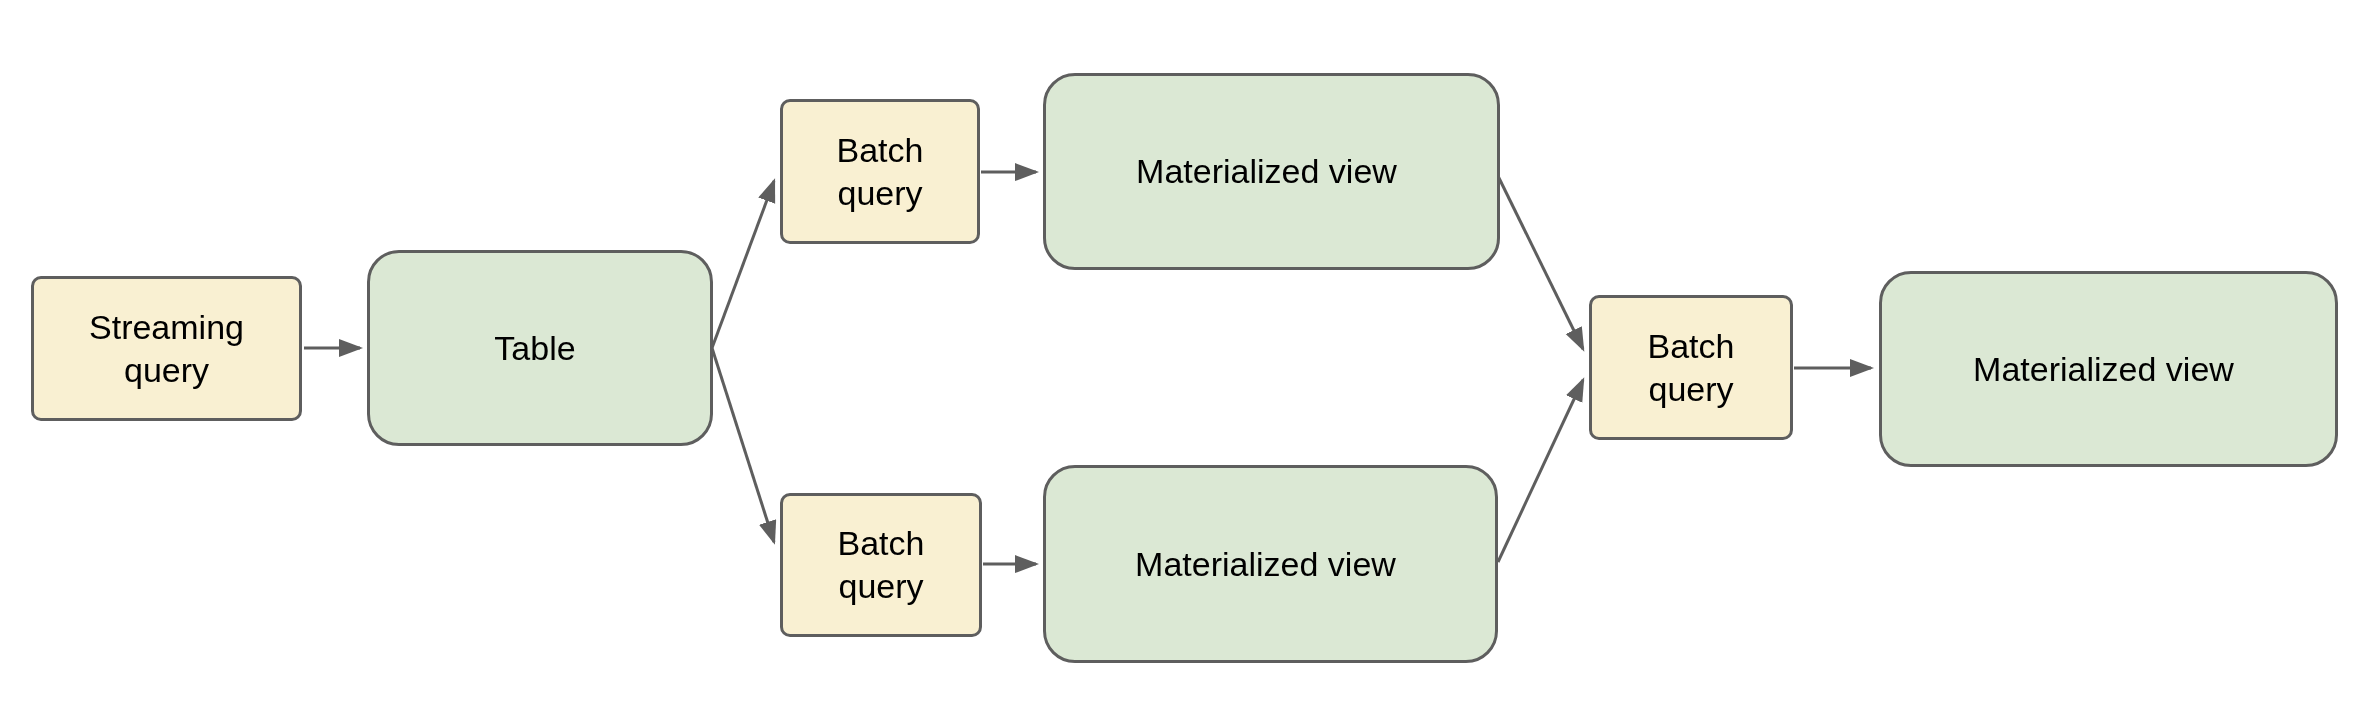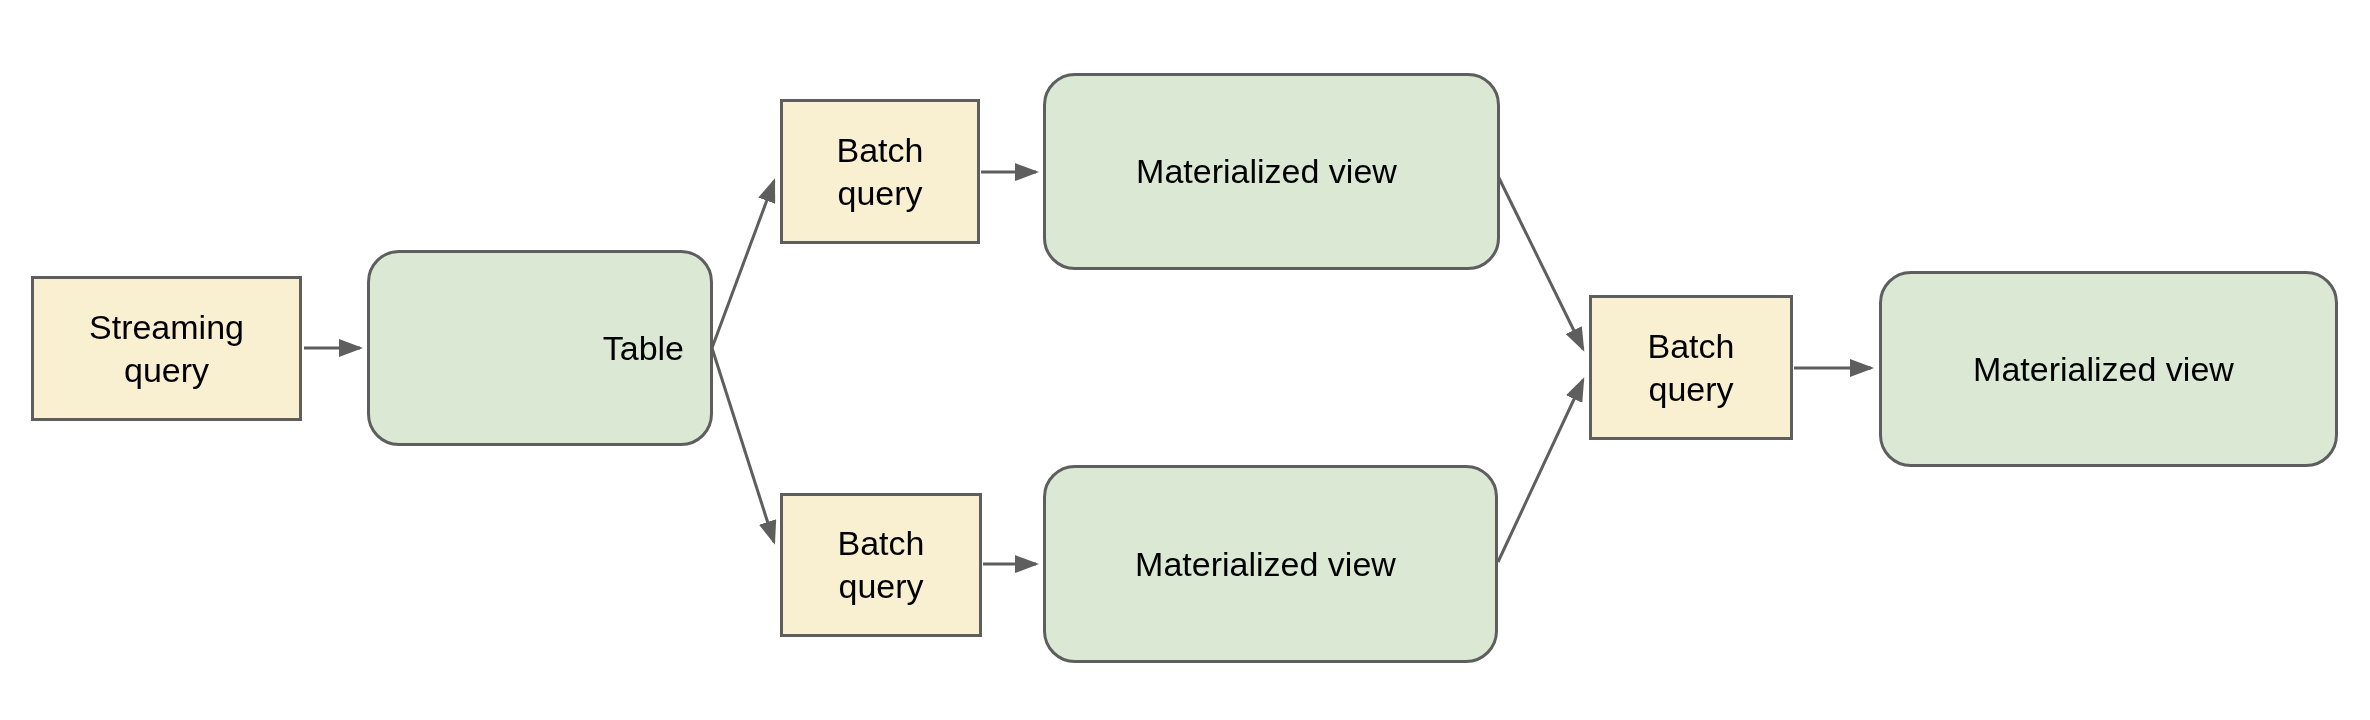--- a/index.html
+++ b/index.html
@@ -31,33 +31,33 @@
     align-items: center;
     justify-content: center;
     text-align: center;
     font-size: 34px;
     line-height: 1.26;
     color: #000000;
     padding: 0 26px;
   }
   .node.query {
     background: #f9f0d2;
-    border-radius: 0;
+    border-radius: 10px;
   }
   .node.table {
     background: #dbe8d4;
     border-radius: 32px;
     padding-left: 16px;
   }
   .node .label {
     display: inline-block;
   }
   
   #n-streaming     { left: 31px;   top: 276px; width: 271px; height: 145px; align-items: center; }
-  #n-table         { left: 367px;  top: 250px; width: 346px; height: 196px; justify-content: flex-end; }
+  #n-table         { left: 367px;  top: 250px; width: 346px; height: 196px; }
   #n-batch-top     { left: 780px;  top: 99px;  width: 200px; height: 145px; }
   #n-mv-top        { left: 1043px; top: 73px;  width: 457px; height: 197px; }
   #n-batch-bottom  { left: 780px;  top: 493px; width: 202px; height: 144px; }
   #n-mv-bottom     { left: 1043px; top: 465px; width: 455px; height: 198px; }
   #n-batch-final   { left: 1589px; top: 295px; width: 204px; height: 145px; }
   #n-mv-final      { left: 1879px; top: 271px; width: 459px; height: 196px; }
 </style>
 </head>
 <body>
 

